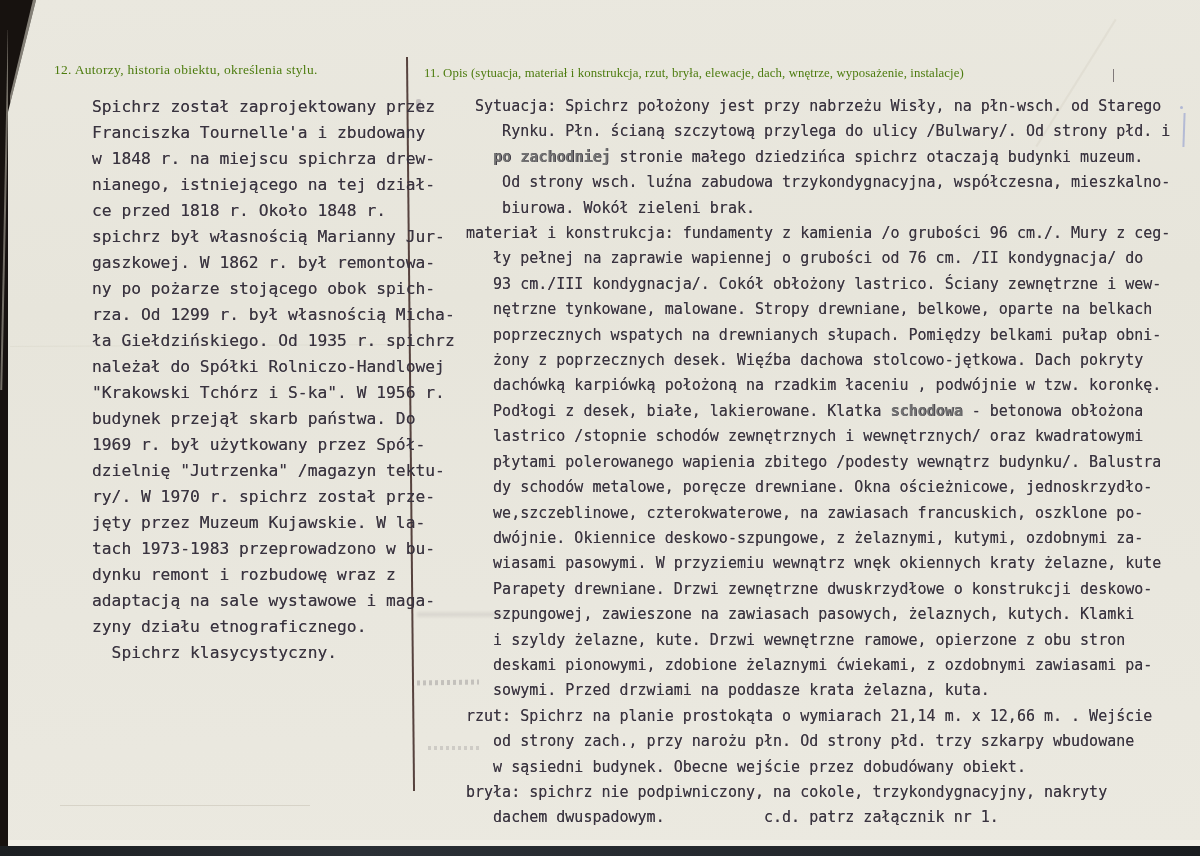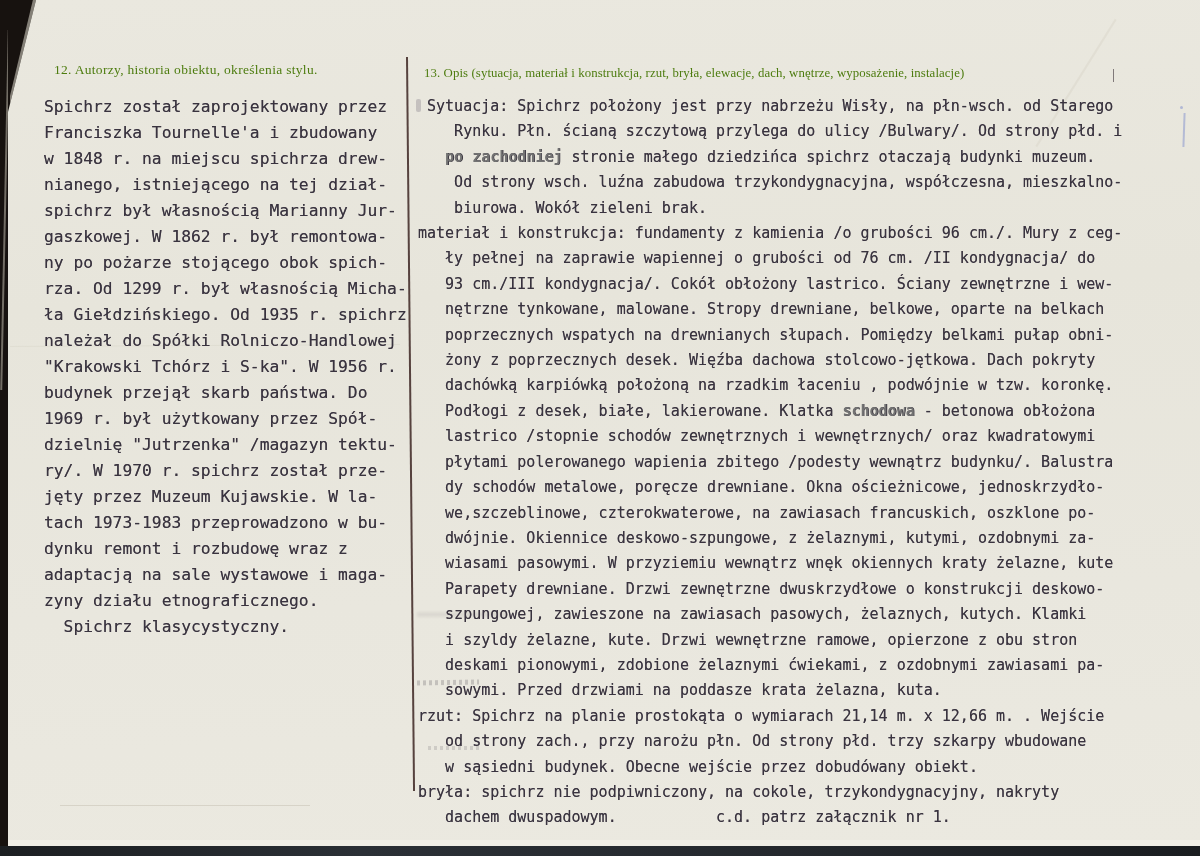--- a/index.html
+++ b/index.html
@@ -41,21 +41,21 @@
     white-space:pre;
   }
   .form-header.left{left:54px;top:62px;font-size:13.5px;letter-spacing:.3px;}
   .form-header.right{left:424px;top:66px;font-size:12.8px;letter-spacing:.1px;}
   .header-mark{
     position:absolute;left:1112px;top:66px;color:#3a3137;
     font-family:"Liberation Serif",serif;font-size:15px;opacity:.8;
   }
 
   .typed{position:absolute;color:#39333f;text-shadow:0 0 .6px rgba(57,51,63,.65);}
-  .typed .tline{white-space:pre;}
+  .typed .tline{white-space:pre;margin-left:48px;}
   .typed.left{left:44px;top:94px;font-size:16.3px;line-height:26px;}
   .typed.right{left:418px;top:94px;font-size:15px;line-height:25.4px;}
   .overstruck{font-weight:bold;color:#737373;text-shadow:.6px 0 0 #2c2633;}
 
   .pencil-mark{position:absolute;left:1183px;top:113px;width:2px;height:34px;
     background:rgba(95,115,200,.38);transform:rotate(2deg);}
   .pencil-dot{position:absolute;left:1180px;top:106px;width:3px;height:3px;border-radius:50%;
     background:rgba(95,115,200,.4);}
   .ink-speck{position:absolute;left:416px;top:99px;width:5px;height:13px;
     background:rgba(70,58,82,.22);border-radius:2px;filter:blur(.4px);}
@@ -85,40 +85,41 @@
   <div class="crease-ml"></div>
 
   <div class="divider"></div>
 
   <div class="form-header left">12. Autorzy, historia obiektu, określenia stylu.</div>
   <div class="typed left" id="left-lines">
       <div class="tline">Spichrz został zaprojektowany przez</div>
       <div class="tline">Franciszka Tournelle'a i zbudowany</div>
       <div class="tline">w 1848 r. na miejscu spichrza drew-</div>
       <div class="tline">nianego, istniejącego na tej dział-</div>
+      <div class="tline">ce przed 1818 r. Około 1848 r.</div>
       <div class="tline">spichrz był własnością Marianny Jur-</div>
       <div class="tline">gaszkowej. W 1862 r. był remontowa-</div>
       <div class="tline">ny po pożarze stojącego obok spich-</div>
       <div class="tline">rza. Od 1299 r. był własnością Micha-</div>
       <div class="tline">ła Giełdzińskiego. Od 1935 r. spichrz</div>
       <div class="tline">należał do Spółki Rolniczo-Handlowej</div>
       <div class="tline">"Krakowski Tchórz i S-ka". W 1956 r.</div>
       <div class="tline">budynek przejął skarb państwa. Do</div>
       <div class="tline">1969 r. był użytkowany przez Spół-</div>
       <div class="tline">dzielnię "Jutrzenka" /magazyn tektu-</div>
       <div class="tline">ry/. W 1970 r. spichrz został prze-</div>
       <div class="tline">jęty przez Muzeum Kujawskie. W la-</div>
       <div class="tline">tach 1973-1983 przeprowadzono w bu-</div>
       <div class="tline">dynku remont i rozbudowę wraz z</div>
       <div class="tline">adaptacją na sale wystawowe i maga-</div>
       <div class="tline">zyny działu etnograficznego.</div>
       <div class="tline">  Spichrz klasycystyczny.</div>
     </div>
 
-  <div class="form-header right">13. Opis (sytuacja, materiał i konstrukcja, rzut, bryła, elewacje, dach, wnętrze, wyposażenie, instalacje)</div>
+  <div class="form-header right">11. Opis (sytuacja, materiał i konstrukcja, rzut, bryła, elewacje, dach, wnętrze, wyposażenie, instalacje)</div>
   <div class="header-mark">|</div>
   <div class="typed right" id="right-lines">
       <div class="tline"> Sytuacja: Spichrz położony jest przy nabrzeżu Wisły, na płn-wsch. od Starego</div>
       <div class="tline">    Rynku. Płn. ścianą szczytową przylega do ulicy /Bulwary/. Od strony płd. i</div>
       <div class="tline"><span>   </span><span class="overstruck">po zachodniej</span><span> stronie małego dziedzińca spichrz otaczają budynki muzeum.</span></div>
       <div class="tline">    Od strony wsch. luźna zabudowa trzykondygnacyjna, współczesna, mieszkalno-</div>
       <div class="tline">    biurowa. Wokół zieleni brak.</div>
       <div class="tline">materiał i konstrukcja: fundamenty z kamienia /o grubości 96 cm./. Mury z ceg-</div>
       <div class="tline">   ły pełnej na zaprawie wapiennej o grubości od 76 cm. /II kondygnacja/ do</div>
       <div class="tline">   93 cm./III kondygnacja/. Cokół obłożony lastrico. Ściany zewnętrzne i wew-</div>

